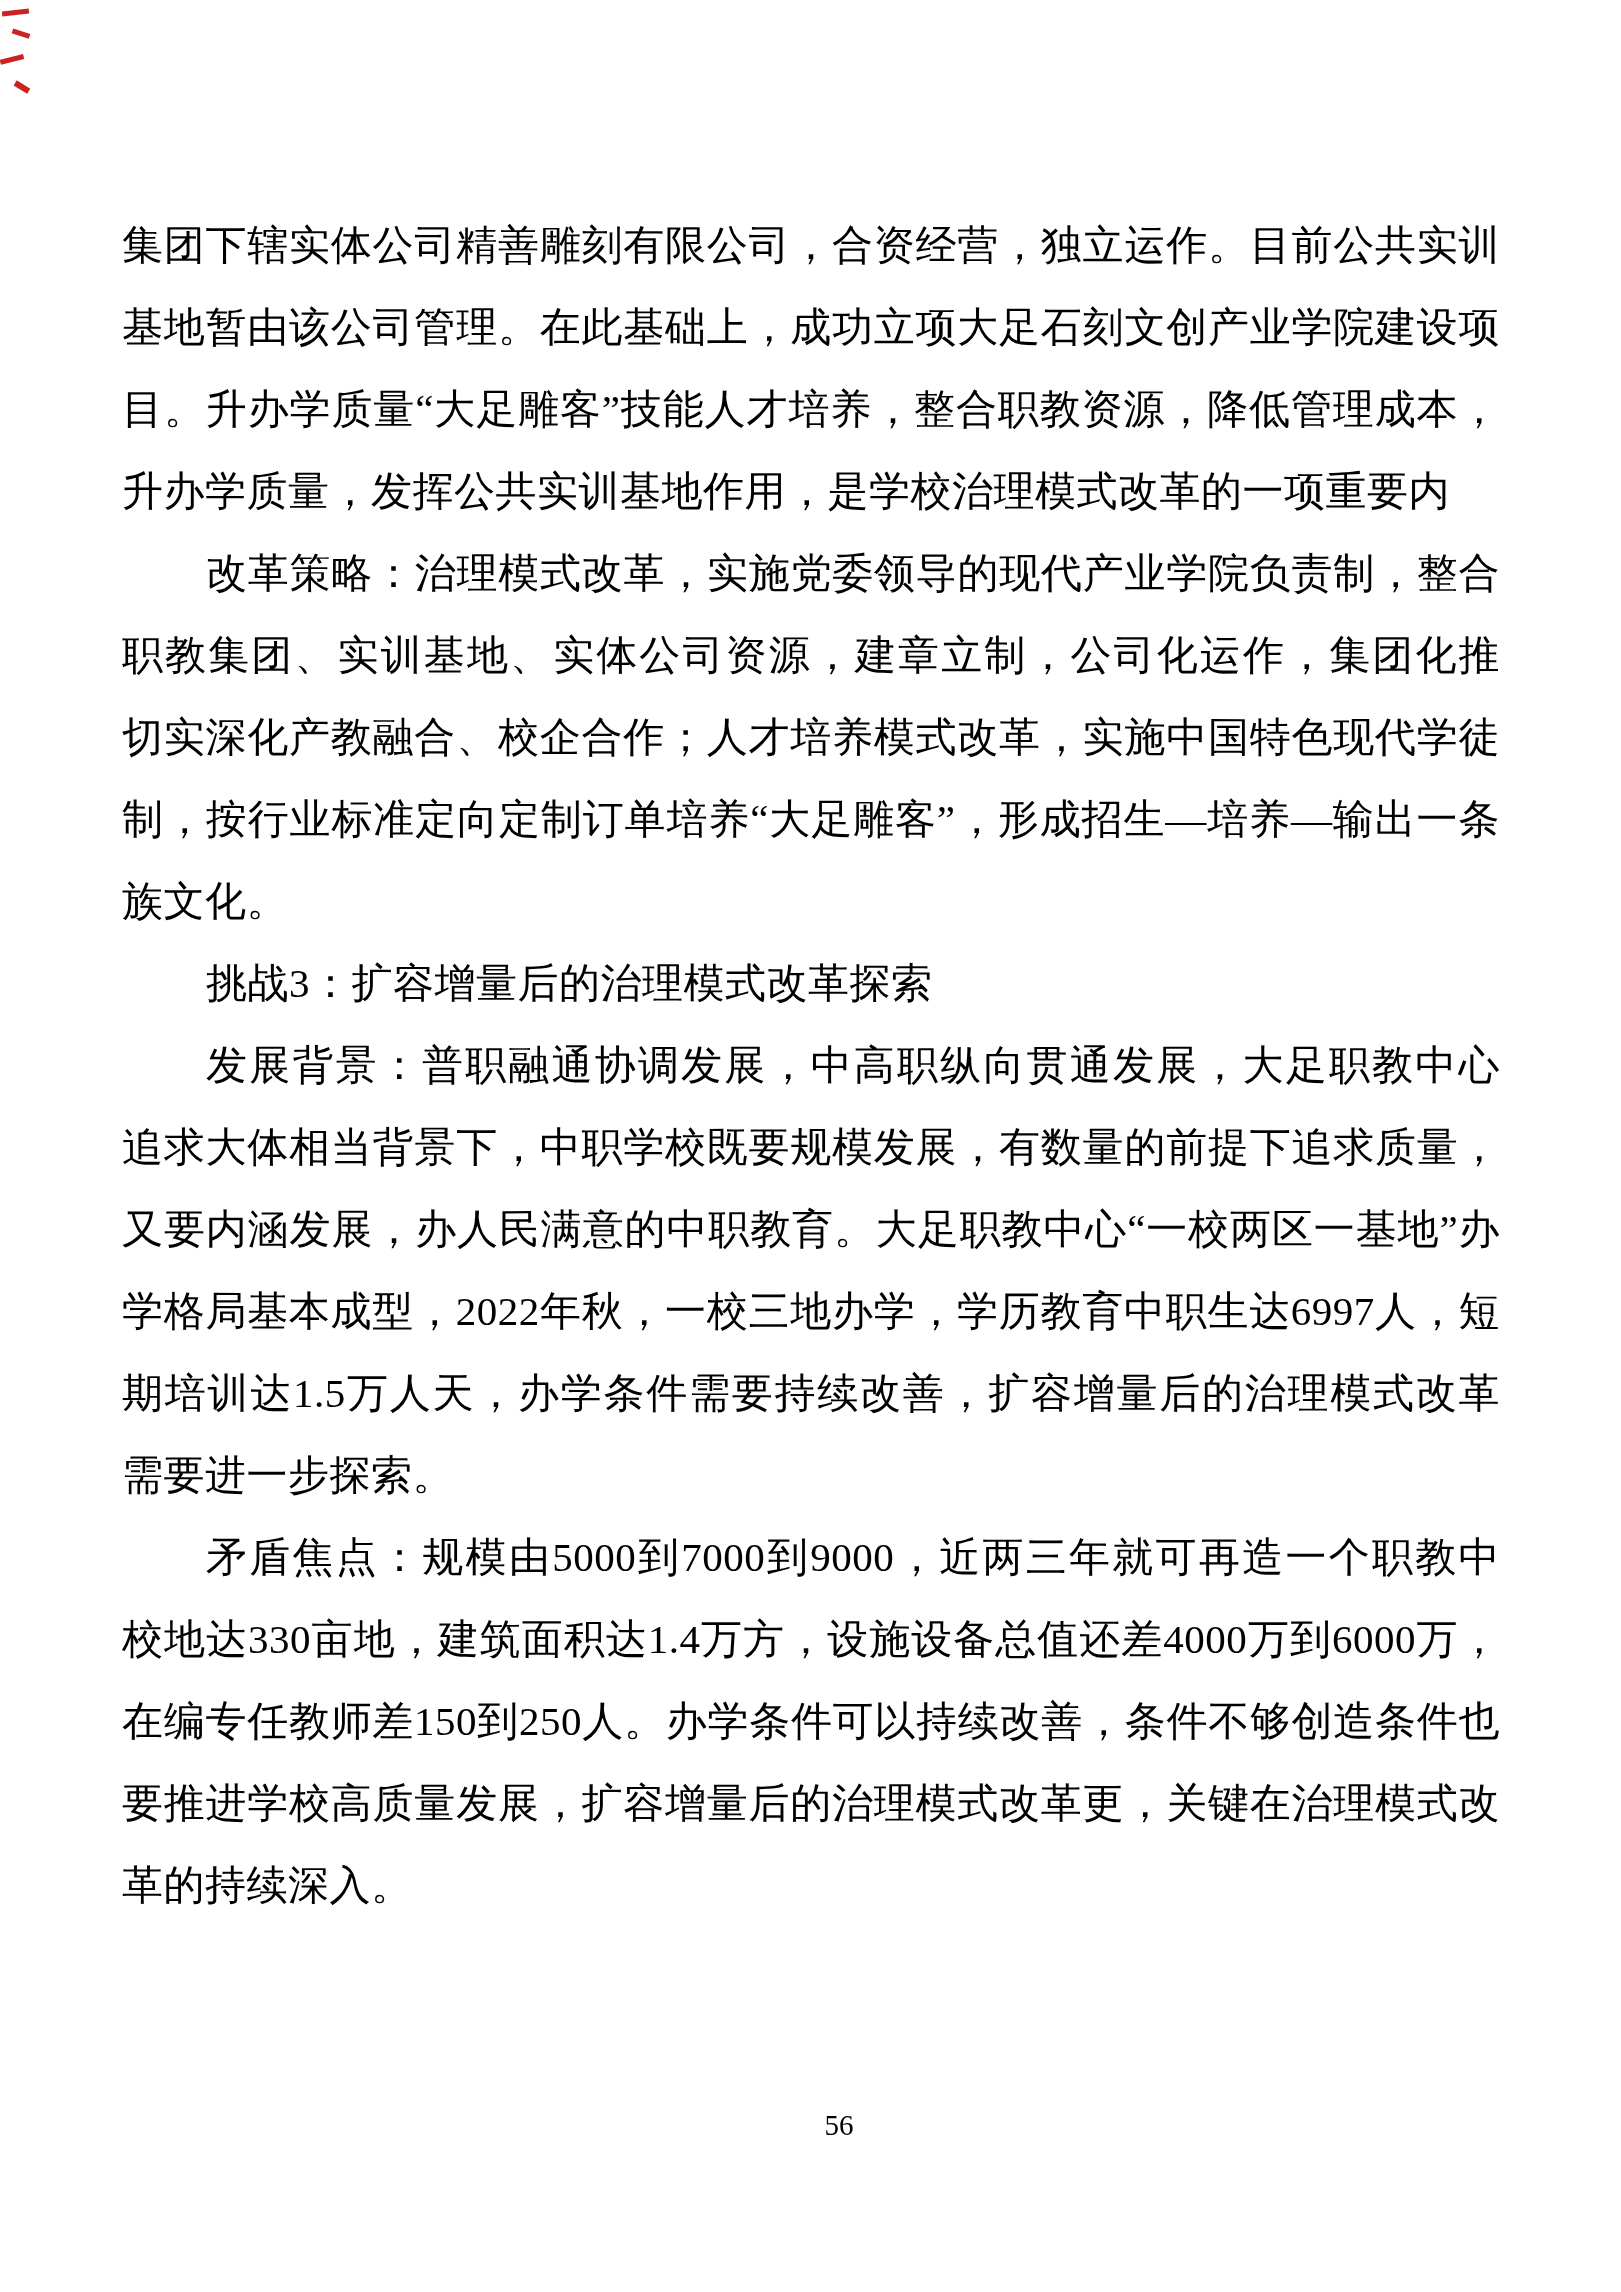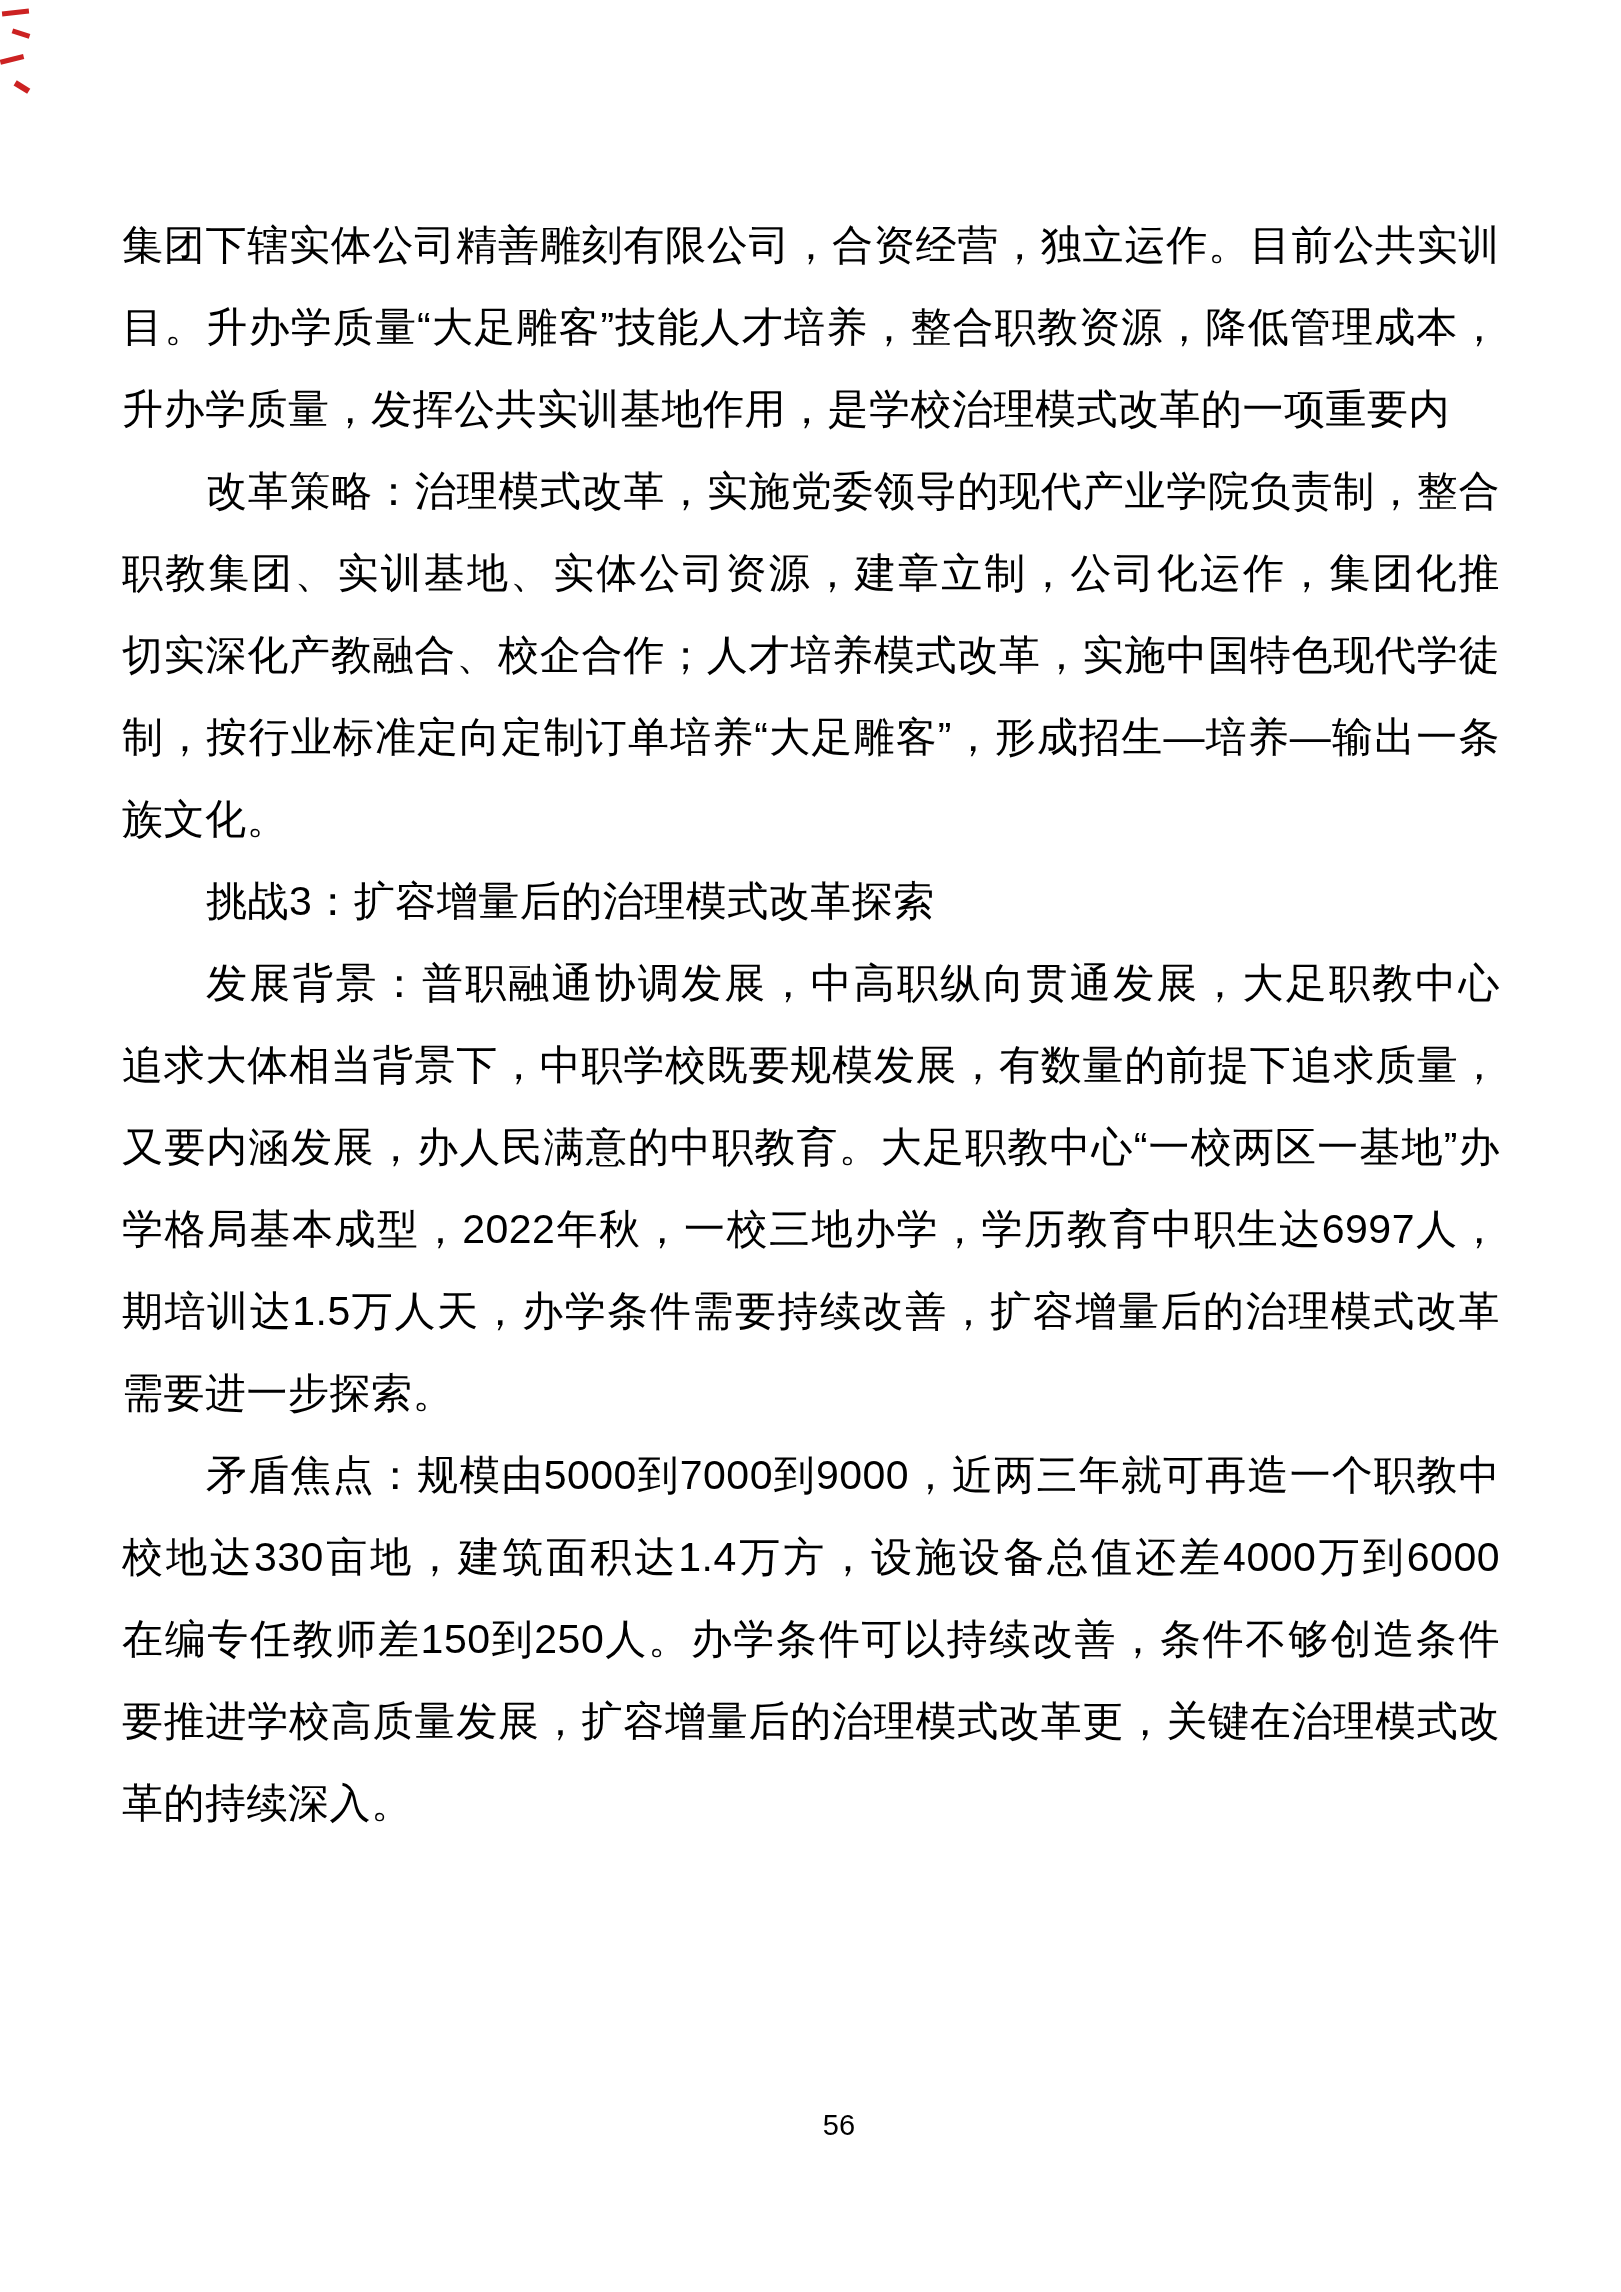--- a/index.html
+++ b/index.html
@@ -6,21 +6,21 @@
     margin: 0;
     padding: 0;
     background: #ffffff;
   }
   .page {
     position: relative;
     width: 1614px;
     height: 2293px;
     background: #ffffff;
     overflow: hidden;
-    font-family: Liberation Sans, sans-serif;
+    font-family: Liberation Serif, serif;
     color: #000000;
   }
   .content {
     position: absolute;
     left: 122px;
     top: 204px;
     width: 1378px;
   }
   .line {
     font-size: 41px;
@@ -68,20 +68,21 @@
 
 <div class="page">
 
   <span class="red-mark m1"></span>
   <span class="red-mark m2"></span>
   <span class="red-mark m3"></span>
   <span class="red-mark m4"></span>
 
   <div class="content">
       <div class="line">集团下辖实体公司精善雕刻有限公司，合资经营，独立运作。目前公共实训</div>
+      <div class="line">基地暂由该公司管理。在此基础上，成功立项大足石刻文创产业学院建设项</div>
       <div class="line">目。升办学质量“大足雕客”技能人才培养，整合职教资源，降低管理成本，提</div>
       <div class="line last">升办学质量，发挥公共实训基地作用，是学校治理模式改革的一项重要内容。</div>
       <div class="line indent">改革策略：治理模式改革，实施党委领导的现代产业学院负责制，整合</div>
       <div class="line">职教集团、实训基地、实体公司资源，建章立制，公司化运作，集团化推进，</div>
       <div class="line">切实深化产教融合、校企合作；人才培养模式改革，实施中国特色现代学徒</div>
       <div class="line">制，按行业标准定向定制订单培养“大足雕客”，形成招生—培养—输出一条</div>
       <div class="line last">族文化。</div>
       <div class="line heading indent last">挑战3：扩容增量后的治理模式改革探索</div>
       <div class="line indent">发展背景：普职融通协调发展，中高职纵向贯通发展，大足职教中心</div>
       <div class="line">追求大体相当背景下，中职学校既要规模发展，有数量的前提下追求质量，</div>

